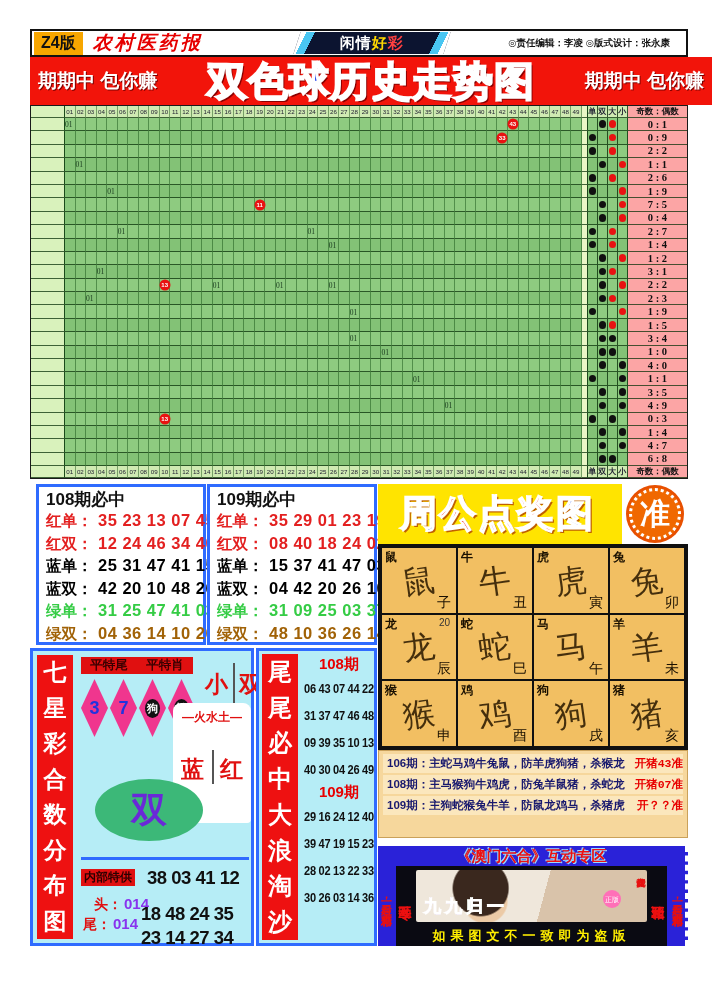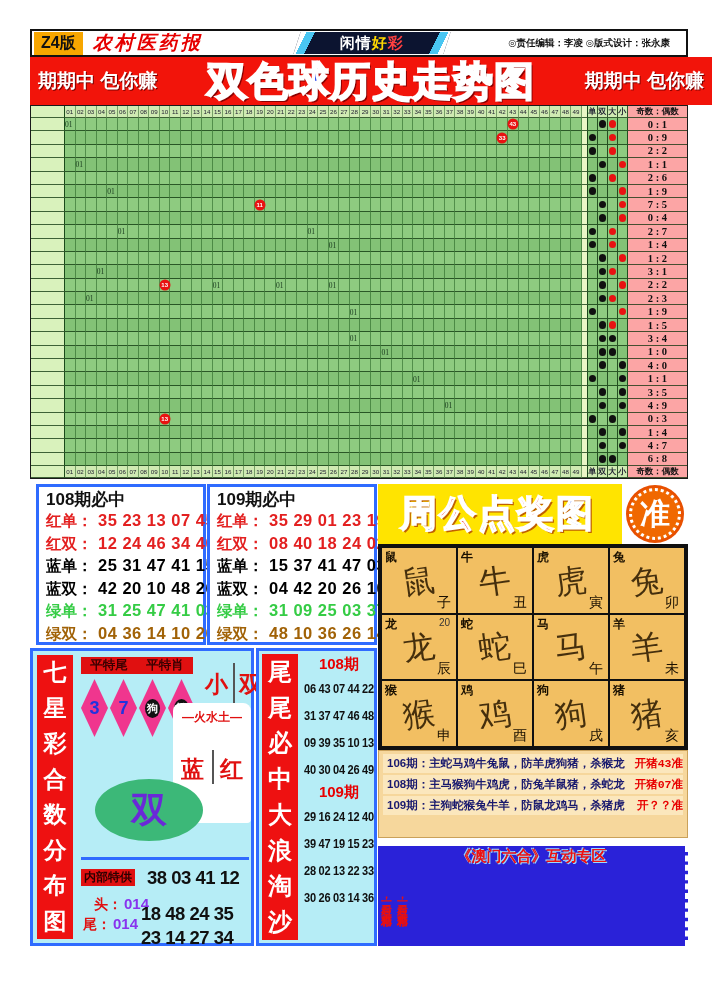--- a/index.html
+++ b/index.html
@@ -2167,18 +2167,30 @@
         <div class="ww-line">39 47 19 15 23</div>
         <div class="ww-line">28 02 13 22 33</div>
         <div class="ww-line">30 26 03 14 36</div>
       </div>
   </div>
 
   <div class="macau">
     <div class="mc-title">《澳门六合》互动专区</div>
     <div class="mc-body">
       <div class="mc-vert mc-outer">一起看，更精彩！</div>
+      <div class="mc-black">
+        <div class="mc-inner-row">
+          <div class="mc-vert mc-inner">互动专区</div>
+          <div class="photo">
+            <div class="photo-text" id="photo-text"><span style="color: rgb(123, 47, 214);">九</span><span style="color: rgb(123, 47, 214);">九</span><span style="color: rgb(31, 158, 77);">归</span><span style="color: rgb(31, 158, 77);">一</span></div>
+            <div class="photo-tag">靓女传真</div>
+            <div class="photo-badge">正版</div>
+          </div>
+          <div class="mc-vert mc-inner">互相验证</div>
+        </div>
+        <div class="mc-bottom">如果图文不一致即为盗版</div>
+      </div>
       <div class="mc-vert mc-outer">一起看，更精彩！</div>
     </div>
   </div>
 
 
 </div>
 
 </body></html>

